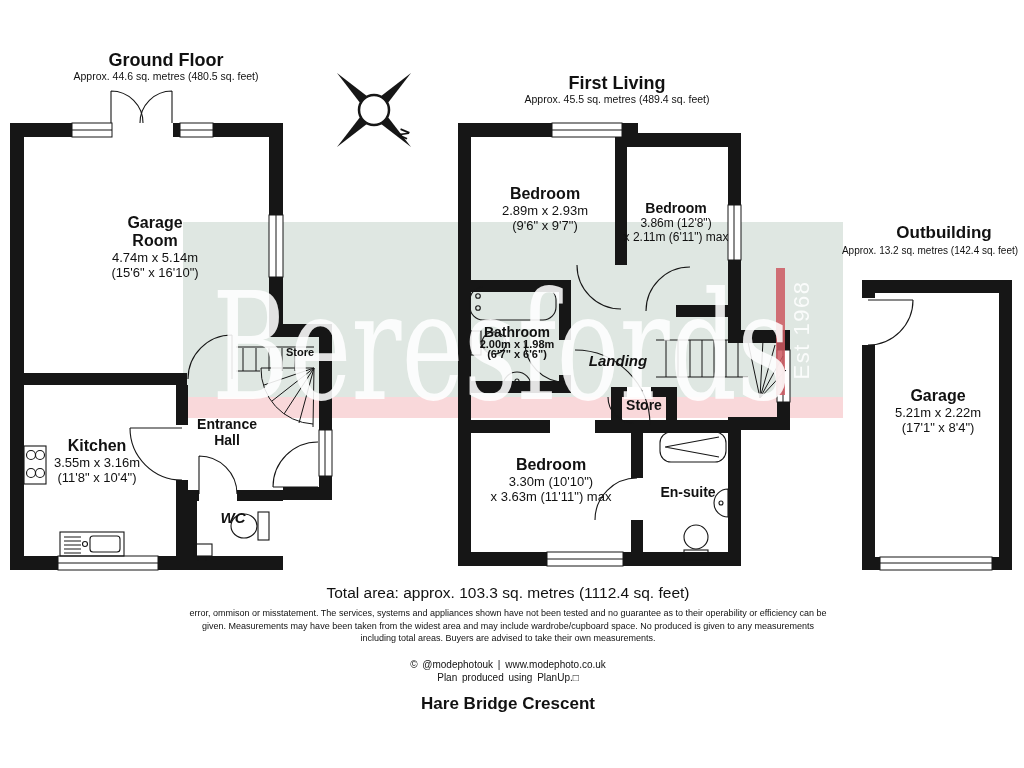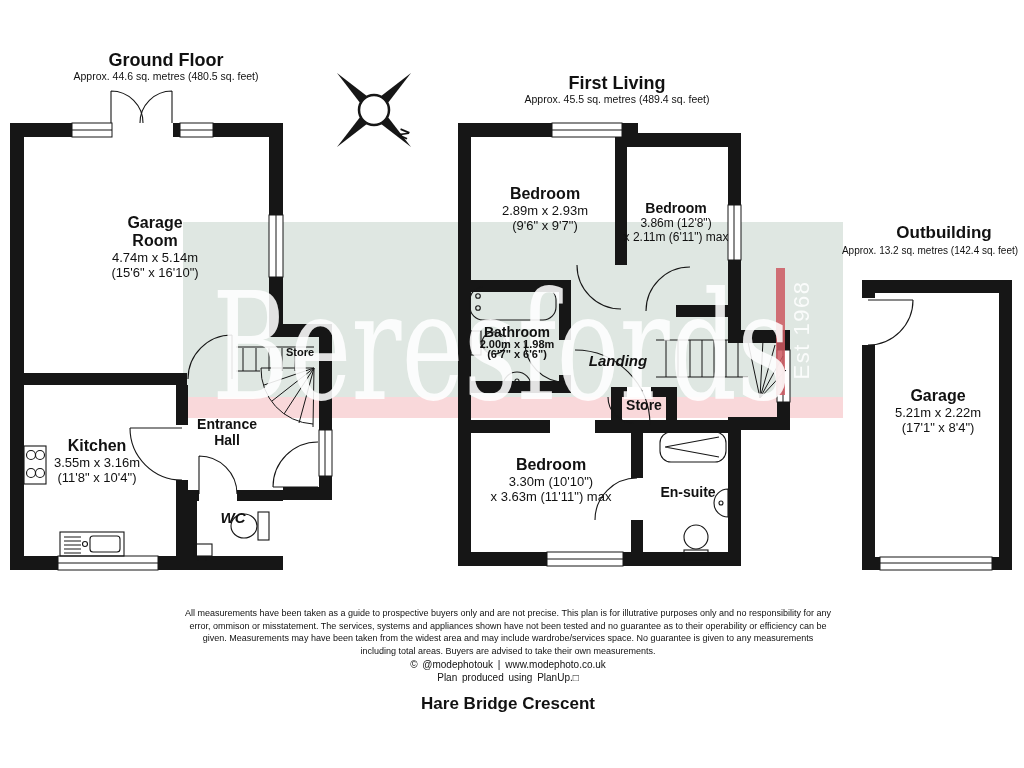--- a/index.html
+++ b/index.html
@@ -301,23 +301,23 @@
     <div class="f13">x 3.63m (11'11") max</div>
   </div>
   <div class="abs ctr z4 f14b" style="left:688px;top:484px;">En-suite</div>
 
   <div class="abs ctr z4" style="left:938px;top:387px;">
     <div class="f16b">Garage</div>
     <div class="f13">5.21m x 2.22m</div>
     <div class="f13">(17'1" x 8'4")</div>
   </div>
 
+  <div class="abs ctr z4 total" style="left:508px;top:584px;">Total area: approx. 103.3 sq. metres (1112.4 sq. feet)</div>
   <div class="abs z4" style="left:508px;top:607px;transform:translateX(-50%);">
-    <div class="disc">All measurements have been taken as a guide to prospective buyers only and are not precise. This plan is for illutrative purposes only and no responsibility for any</div>
     <div class="disc">error, ommison or misstatement. The services, systems and appliances shown have not been tested and no guarantee as to their operability or efficiency can be</div>
-    <div class="disc">given. Measurements may have been taken from the widest area and may include wardrobe/services space. No guarantee is given to any measurements</div>
+    <div class="disc">given. Measurements may have been taken from the widest area and may include wardrobe/cupboard space. No produced is given to any measurements</div>
     <div class="disc">including total areas. Buyers are advised to take their own measurements.</div>
   </div>
   <div class="abs ctr z4 foot" style="left:508px;top:659px;">© @modephotouk | www.modephoto.co.uk</div>
   <div class="abs ctr z4 foot" style="left:508px;top:672px;">Plan produced using PlanUp.□</div>
   <div class="abs ctr z4 f17b" style="left:508px;top:694px;">Hare Bridge Crescent</div>
 
 </div>
 
 </body></html>

